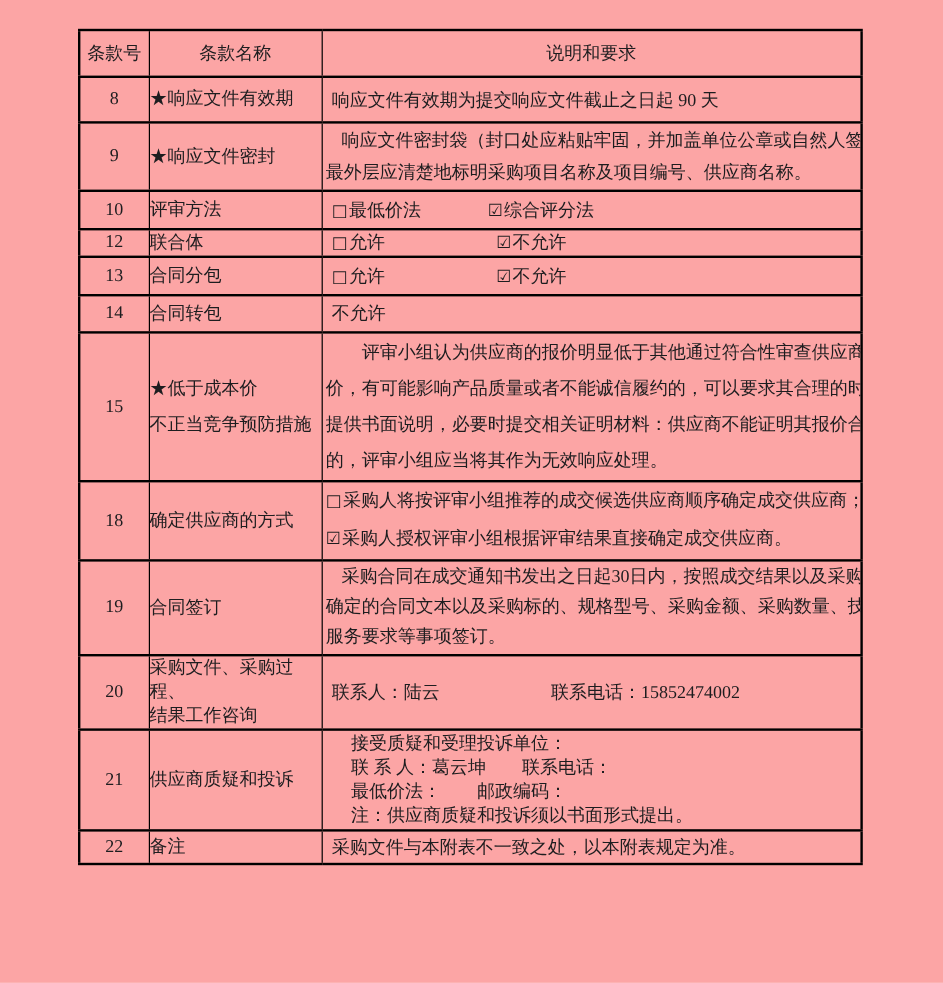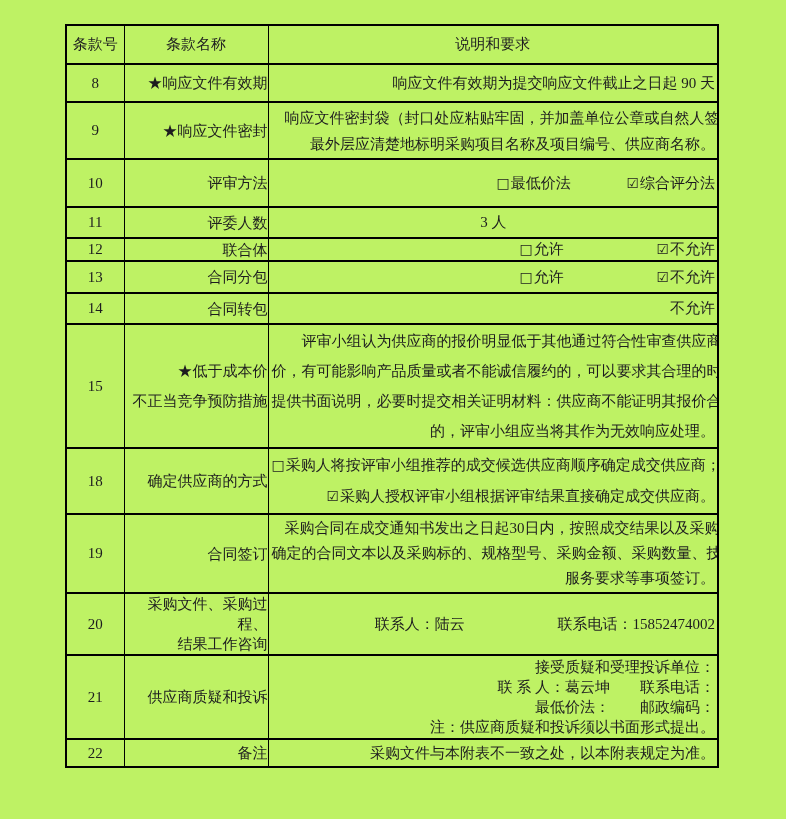--- a/index.html
+++ b/index.html
@@ -2,40 +2,40 @@
 <html><head>
 <meta charset="utf-8">
 <style>
   html,body{margin:0;padding:0;}
   body{
     width:786px;height:819px;background:#ffffff;
     font-family:"Liberation Serif","DejaVu Serif",serif;
     color:#1d1d1f;
     -webkit-font-smoothing:antialiased;
   }
-  .page{position:relative;width:786px;height:819px;background:#bef264;overflow:hidden;}
+  .page{position:relative;width:786px;height:819px;background:#fca5a5;overflow:hidden;}
   table.clauses{
     position:absolute;left:65px;top:24px;width:652px;
     border-collapse:collapse;table-layout:fixed;
     border:2px solid #000;
   }
   th,td{
     border:1px solid #000;
     border-top-width:2px;border-bottom-width:2px;
     padding:0;margin:0;
     font-size:15px;font-weight:normal;
     vertical-align:middle;
     overflow:hidden;
   }
   th{text-align:center;}
   .c-no{text-align:center;}
-  .c-name{text-align:right;}
+  .c-name{text-align:left;}
   .c-name .nline{line-height:20px;}
   .c-name.nl30 .nline{line-height:30px;}
-  .c-desc{text-align:right;padding:1px 2px 1px 3px;}
+  .c-desc{text-align:left;padding:1px 2px 1px 3px;}
   .pl8{padding-left:8px;}
   .line{white-space:nowrap;}
   .indent1{text-indent:13px;}
   .indent2{text-indent:30px;}
   .lh20 .line{line-height:20px;margin-left:16px;}
   .lh25 .line{line-height:25px;}
   .lh26 .line{line-height:26px;}
   .lh30 .line{line-height:30px;}
   .lh31 .line{line-height:31px;}
   .cb{font-family:"DejaVu Sans","Liberation Sans",sans-serif;font-size:14px;margin-right:1px;}
@@ -79,40 +79,31 @@
         <td class="c-no">9</td>
         <td class="c-name">
           <div class="nline">★响应文件密封</div>
         </td>
         <td class="c-desc lh26">
           <div class="line indent1">响应文件密封袋（封口处应粘贴牢固，并加盖单位公章或自然人签字）</div>
           <div class="line">最外层应清楚地标明采购项目名称及项目编号、供应商名称。</div>
         </td>
       </tr>
 
-      <tr style="height:48px">
+      <tr style="height:32px">
         <td class="c-no">10</td>
         <td class="c-name">
           <div class="nline">评审方法</div>
         </td>
         <td class="c-desc pl8">
           <span class="opt"><span class="cb">□</span><span>最低价法</span></span>
           <span class="opt gap36"><span class="cb">☑</span><span>综合评分法</span></span>
         </td>
       </tr>
 
-      <tr style="height:31px">
-        <td class="c-no">11</td>
-        <td class="c-name">
-          <div class="nline">评委人数</div>
-        </td>
-        <td class="c-desc center">
-          <span>3 人</span>
-        </td>
-      </tr>
 
       <tr style="height:20px">
         <td class="c-no">12</td>
         <td class="c-name">
           <div class="nline">联合体</div>
         </td>
         <td class="c-desc pl8">
           <span class="opt"><span class="cb">□</span><span>允许</span></span>
           <span class="opt gap45"><span class="cb">☑</span><span>不允许</span></span>
         </td>

